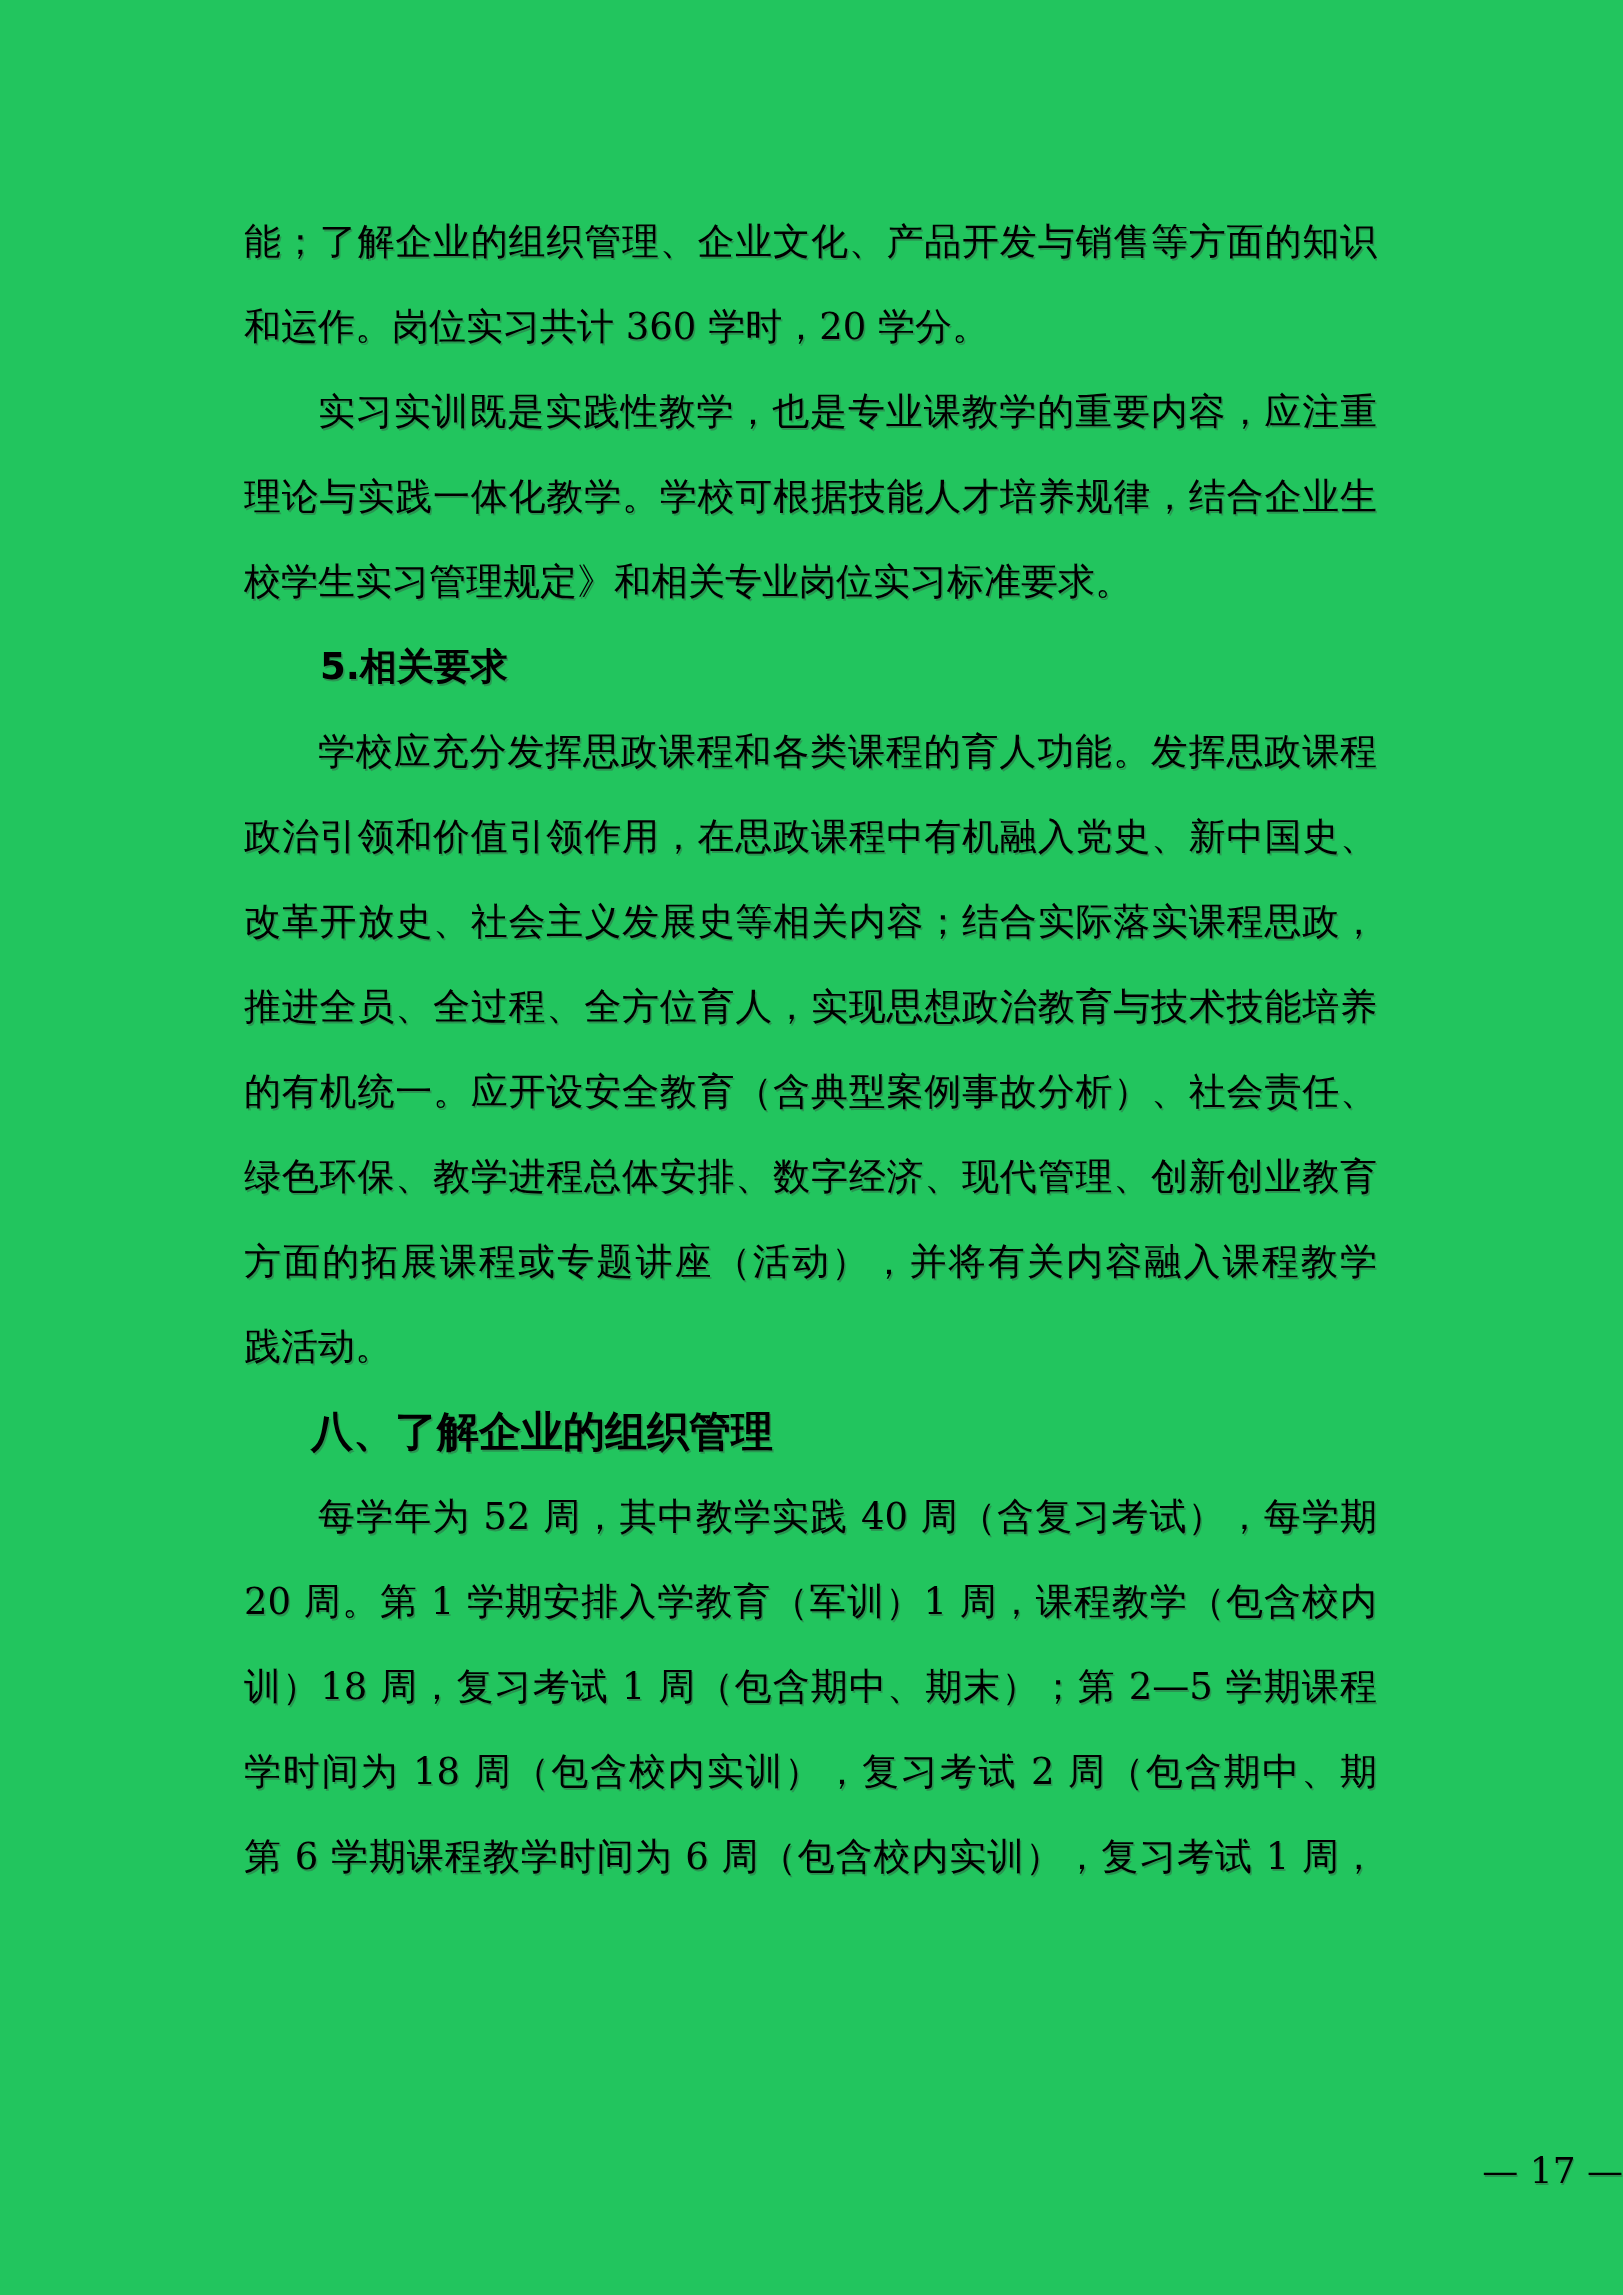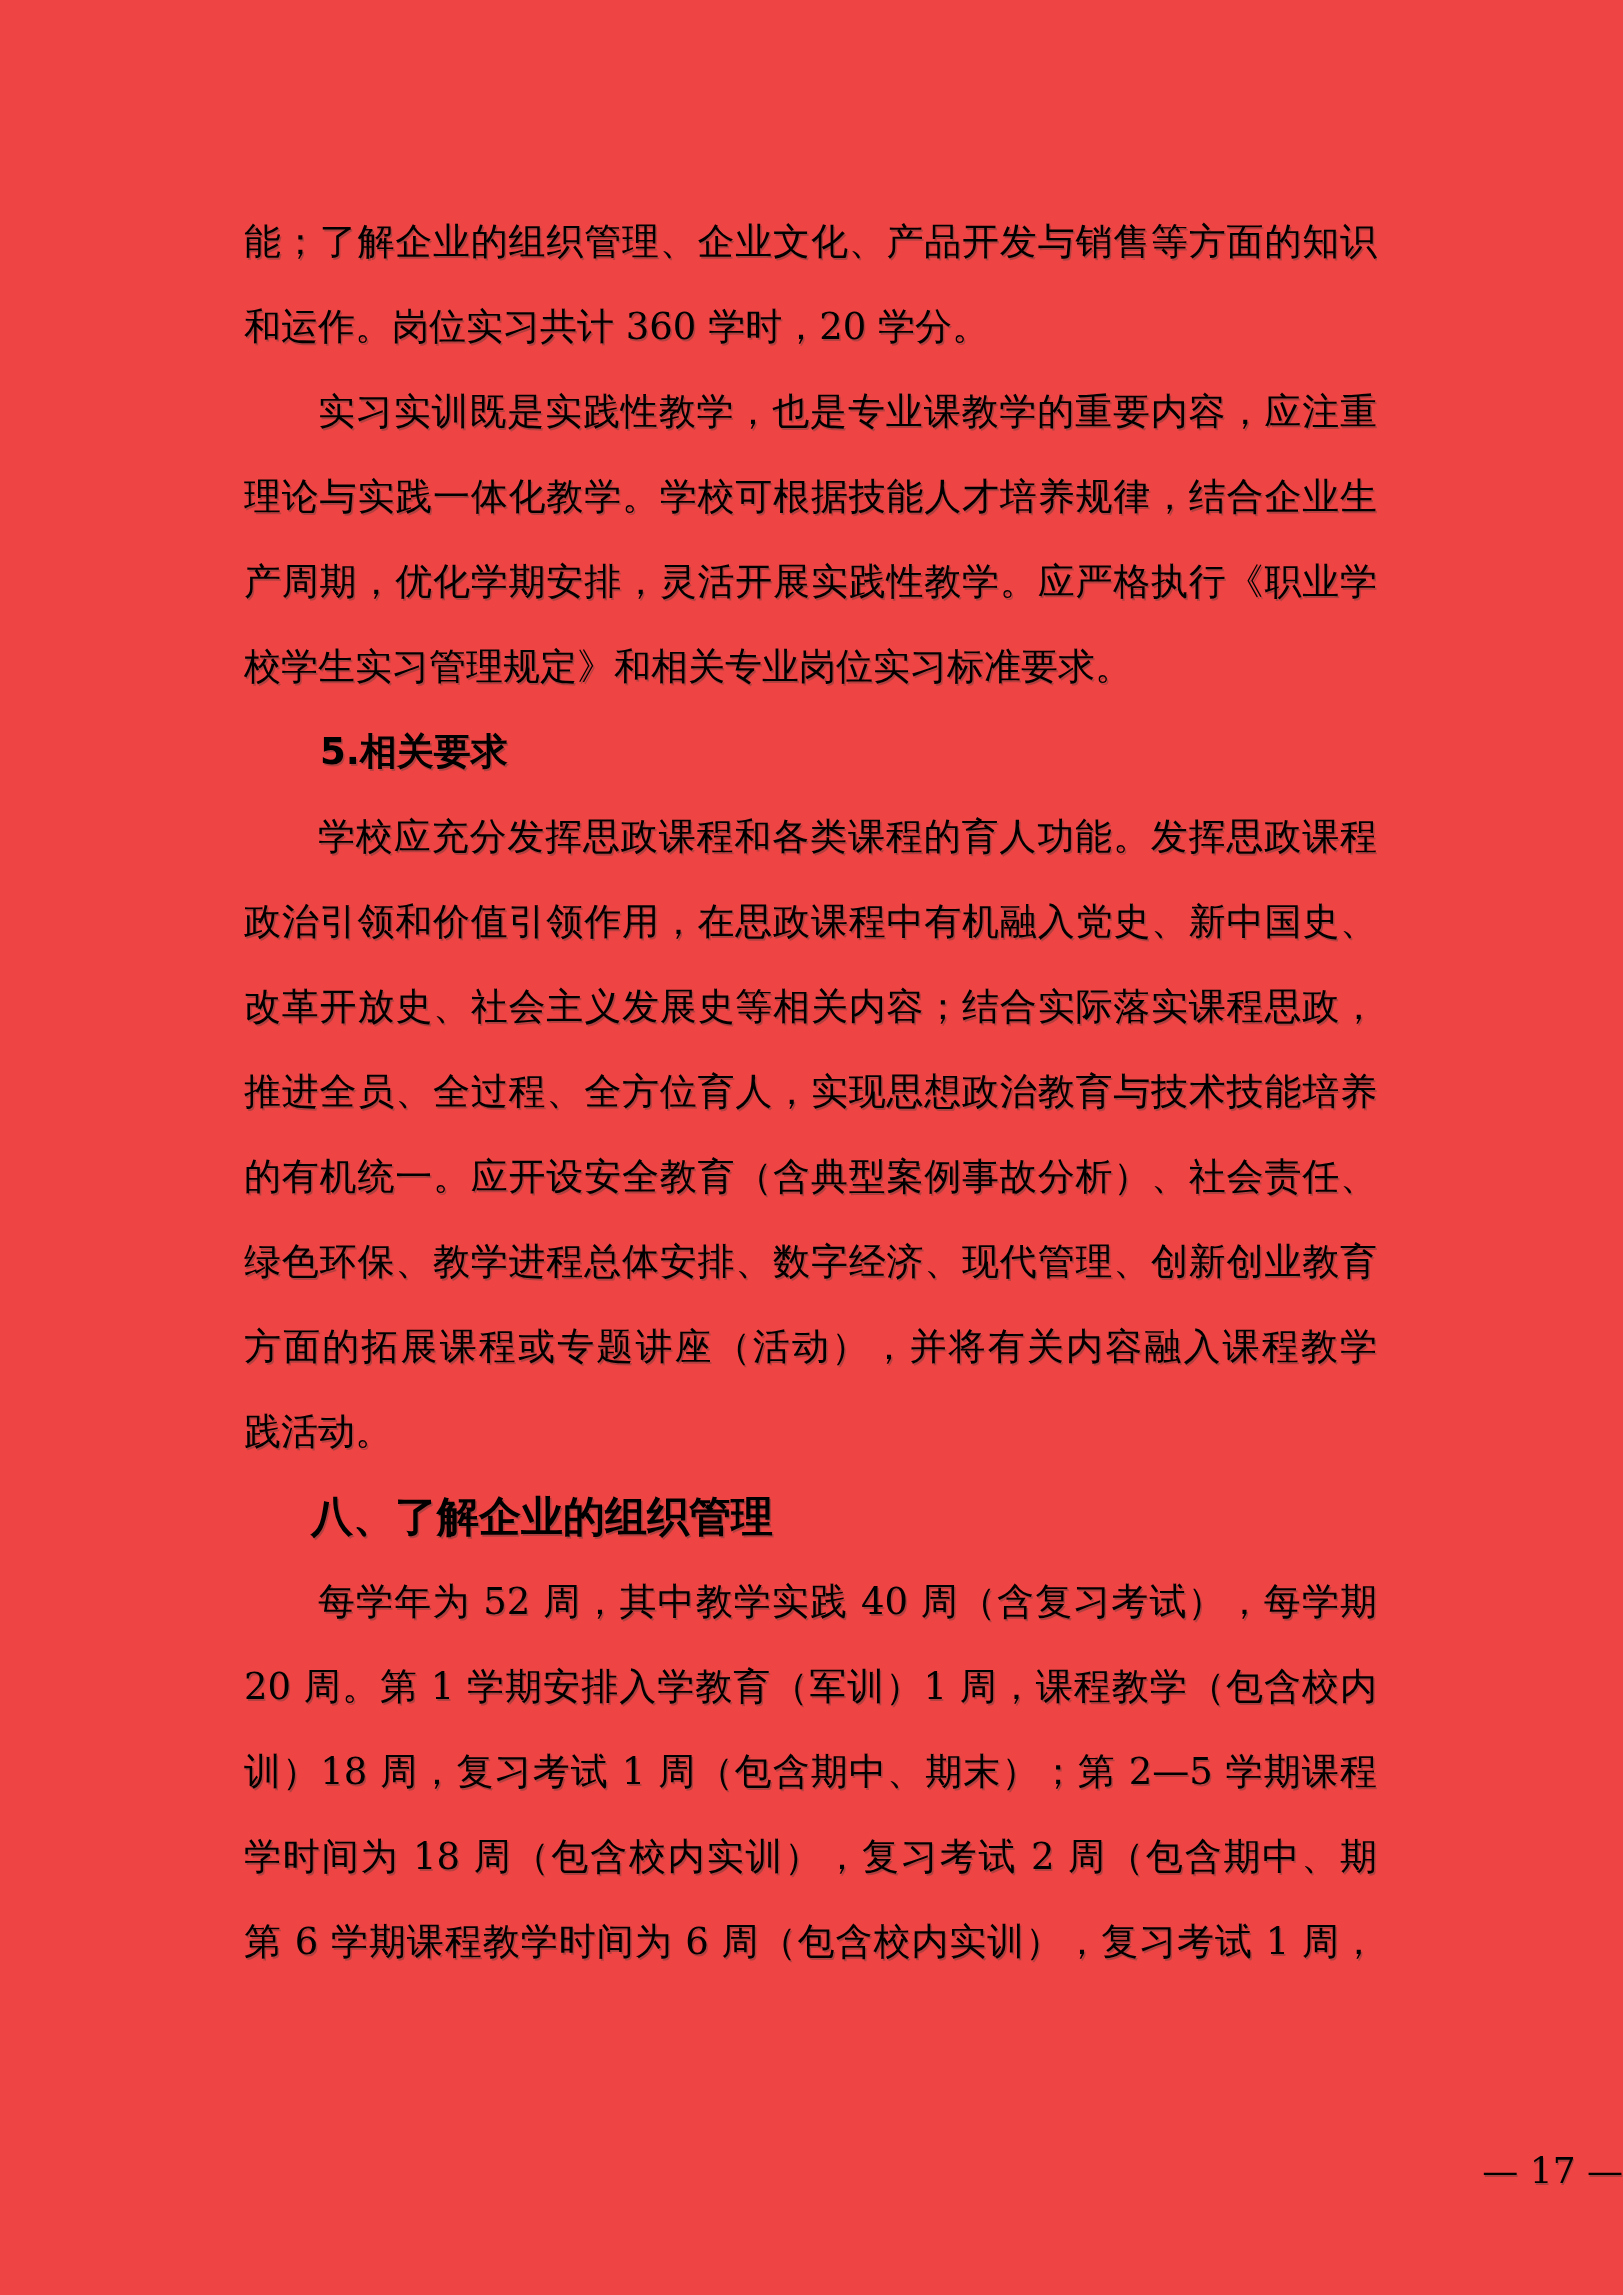--- a/index.html
+++ b/index.html
@@ -1,20 +1,20 @@
 <!DOCTYPE html>
 <html style="font-size:8.2px"><head>
 <meta charset="utf-8">
 <style>
   html, body { margin: 0; padding: 0; }
   .page {
     position: relative;
     width: 1623px;
     height: 2295px;
-    background: #ef4444;
+    background: #22c55e;
     overflow: hidden;
   }
   .content {
     position: absolute;
     left: 244px;
     top: 199px;
     width: 1133px;
   }
   .line {
     font-family: "DejaVu Serif", "Liberation Serif", serif;
@@ -59,21 +59,20 @@
 </style>
 </head>
 <body>
 
 <div class="page">
   <div class="content">
       <div class="line fill">能；了解企业的组织管理、企业文化、产品开发与销售等方面的知识</div>
       <div class="line">和运作。岗位实习共计 360 学时，20 学分。</div>
       <div class="line fill indent">实习实训既是实践性教学，也是专业课教学的重要内容，应注重</div>
       <div class="line fill">理论与实践一体化教学。学校可根据技能人才培养规律，结合企业生</div>
-      <div class="line fill">产周期，优化学期安排，灵活开展实践性教学。应严格执行《职业学</div>
       <div class="line">校学生实习管理规定》和相关专业岗位实习标准要求。</div>
       <div class="line subheading">5.相关要求</div>
       <div class="line fill indent">学校应充分发挥思政课程和各类课程的育人功能。发挥思政课程</div>
       <div class="line fill">政治引领和价值引领作用，在思政课程中有机融入党史、新中国史、</div>
       <div class="line fill">改革开放史、社会主义发展史等相关内容；结合实际落实课程思政，</div>
       <div class="line fill">推进全员、全过程、全方位育人，实现思想政治教育与技术技能培养</div>
       <div class="line fill">的有机统一。应开设安全教育（含典型案例事故分析）、社会责任、</div>
       <div class="line fill">绿色环保、教学进程总体安排、数字经济、现代管理、创新创业教育等</div>
       <div class="line fill">方面的拓展课程或专题讲座（活动），并将有关内容融入课程教学中；</div>
       <div class="line">践活动。</div>

